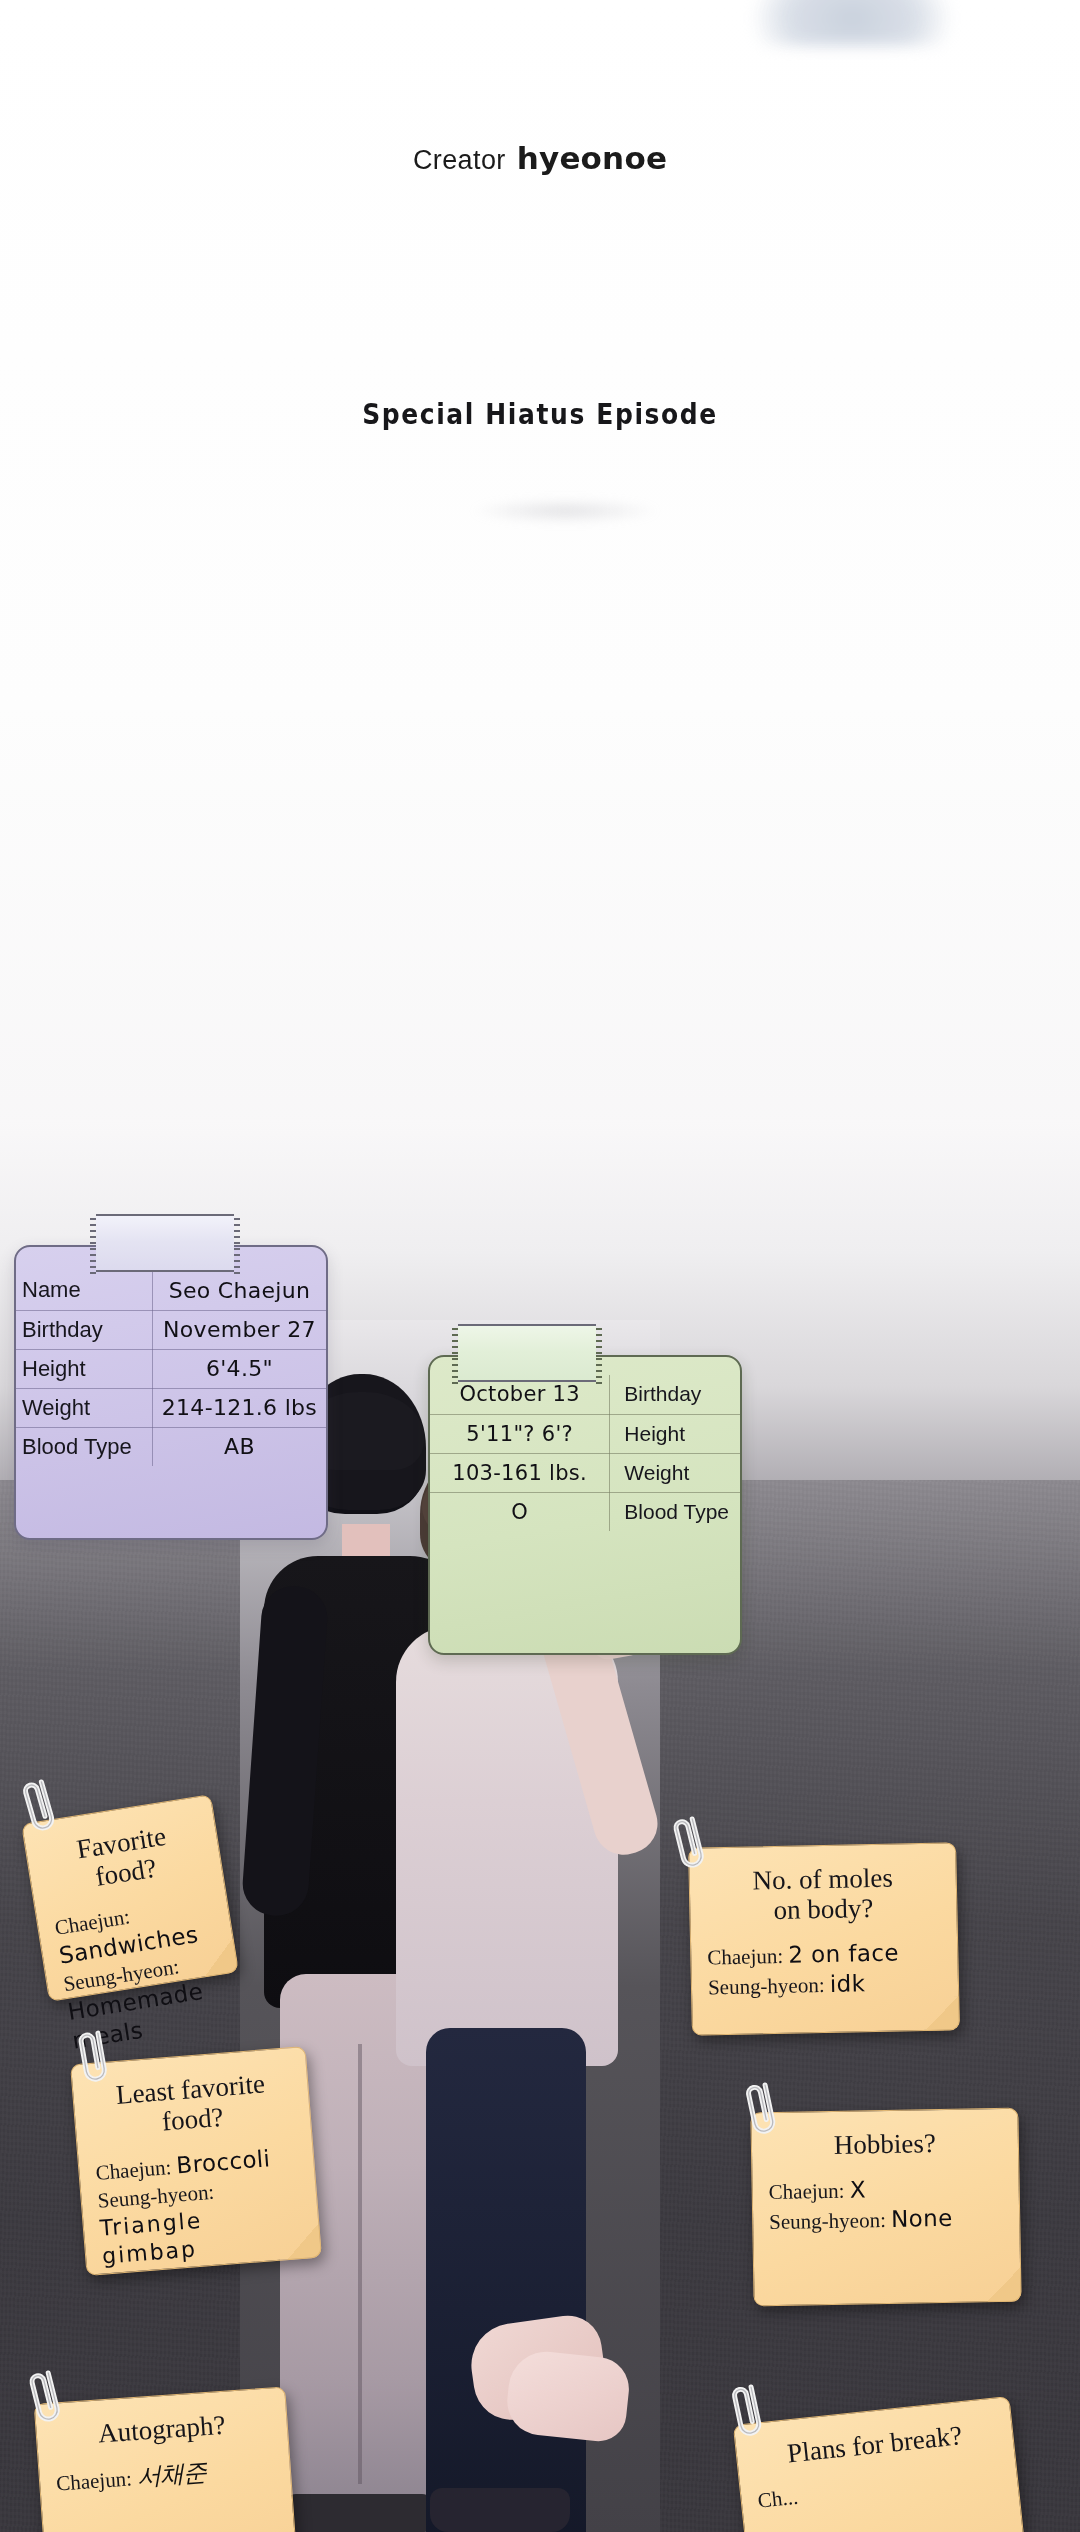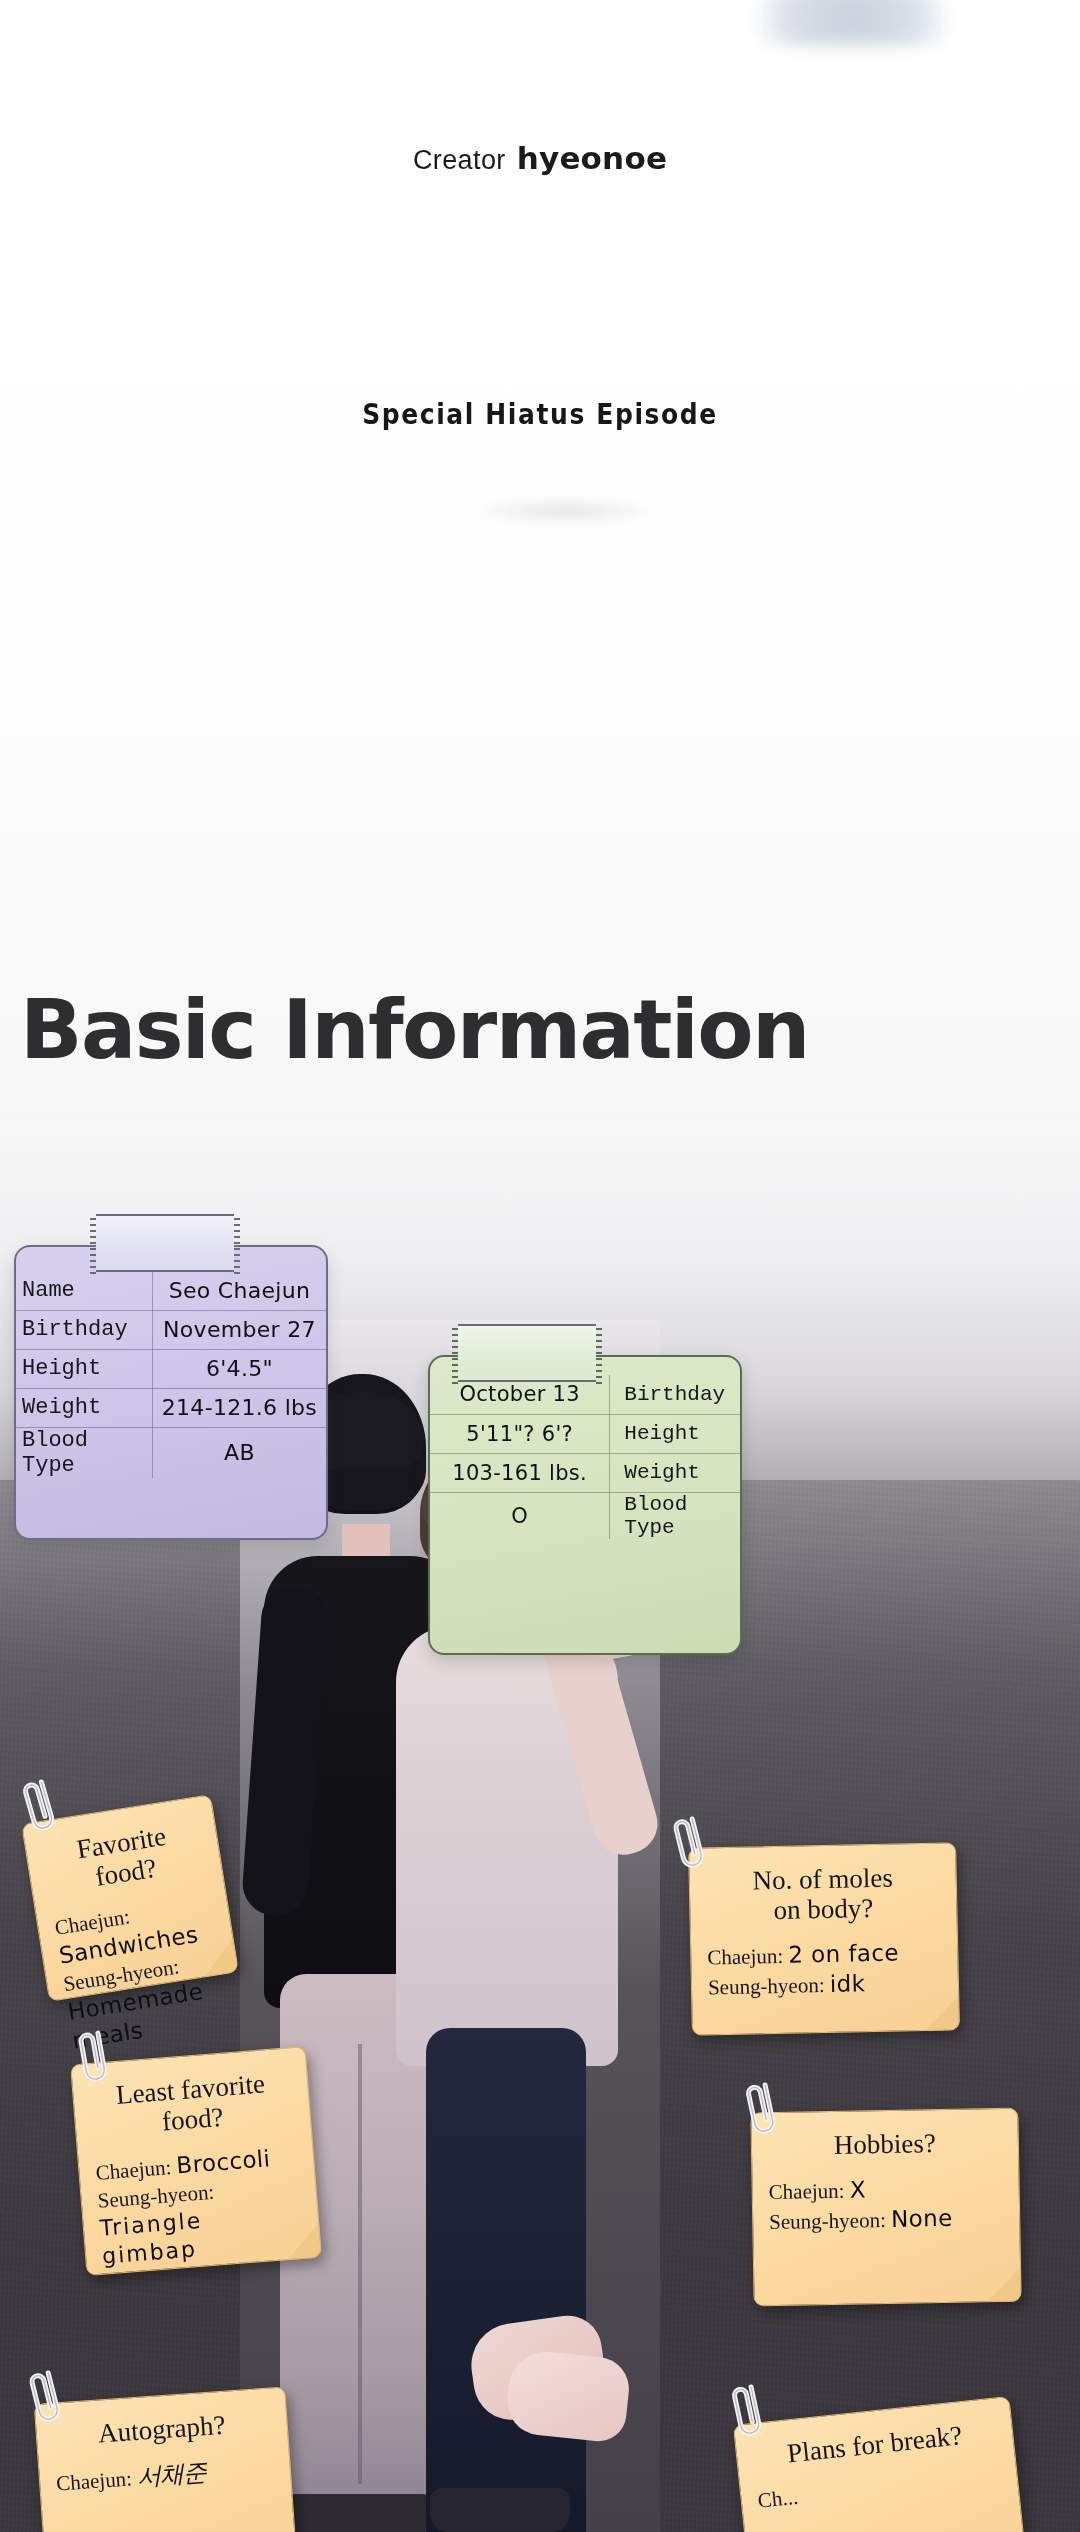--- a/index.html
+++ b/index.html
@@ -126,21 +126,21 @@
   .tape-green{ left:458px; top:1324px;
     background:linear-gradient(180deg,#eef6e8 0%,#e2efd8 48%,#dbead0 100%); color:#5e6a52; }
 
   table.info{ width:100%; border-collapse:collapse; table-layout:fixed; }
   table.info td{ height:39px; padding:0 6px; vertical-align:middle; }
   .card-purple table.info{ margin-top:24px; }
   .card-green table.info{ margin-top:18px; }
   .card-purple td{ border-bottom:1.5px solid rgba(108,100,140,.55); }
   .card-green  td{ border-bottom:1.5px solid rgba(120,126,100,.6); }
   .card-purple tr:last-child td, .card-green tr:last-child td{ border-bottom:none; }
-  .lbl{ font-family:Liberation Mono, monospace; font-size:22px; color:#17161d; text-align:left; padding-left:16px; }
+  .lbl{ font-family:Liberation Sans, sans-serif; font-size:22px; color:#17161d; text-align:left; padding-left:16px; }
   .val{ font-family:"DejaVu Sans", sans-serif; font-size:22px; color:#111015; text-align:center;
     letter-spacing:.3px;margin-left:27px; }
   .card-purple .col-lbl{ width:44%; border-right:1.5px solid rgba(108,100,140,.55); }
   .card-green  .col-val{ width:58%; border-right:1.5px solid rgba(120,126,100,.6); }
   .card-green .lbl{ text-align:left; padding-left:14px; font-size:21px; }
   .card-green .val{ font-size:21px; }
   .card-green tr:last-child .col-val{ border-right:1.5px solid rgba(120,126,100,.6); }
 
   
   .note{ position:absolute; border-radius:10px;
@@ -187,21 +187,20 @@
   <div class="bg-noise"></div>
   <div class="cloud"></div>
   <div class="smudge"></div>
 
   <div class="creator-line">
     <span class="creator-label">Creator</span><span class="creator-name">hyeonoe</span>
   </div>
 
   <div class="hiatus">Special Hiatus Episode</div>
 
-  <div class="basic-title">Basic Information</div>
 
   <div class="art">
     <div class="wall"></div>
     <div class="figL">
       <div class="faceL"></div>
       <div class="hairL"></div>
       <div class="bangL"></div>
       <div class="neckL"></div>
       <div class="shirtL"></div>
       <div class="armL"></div>

